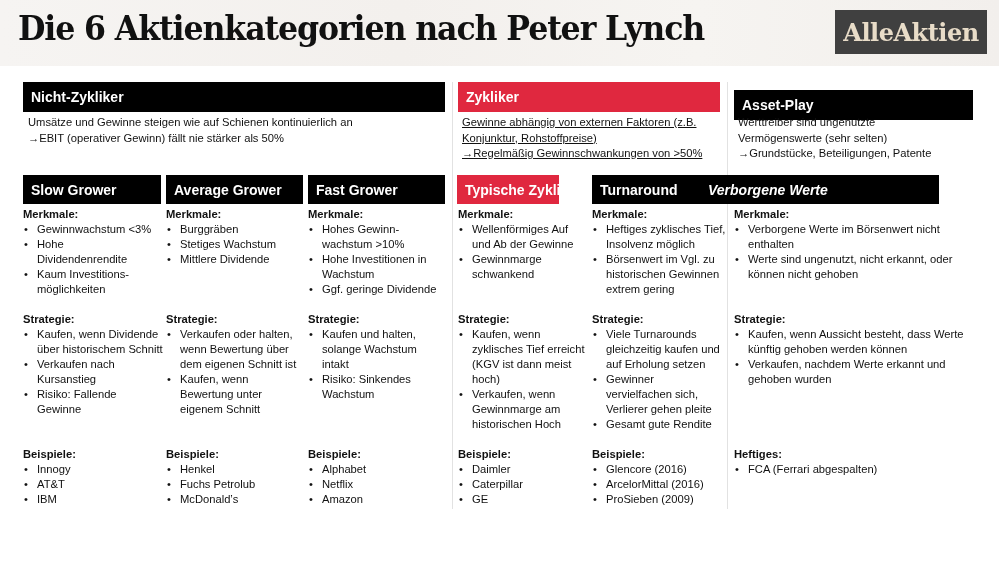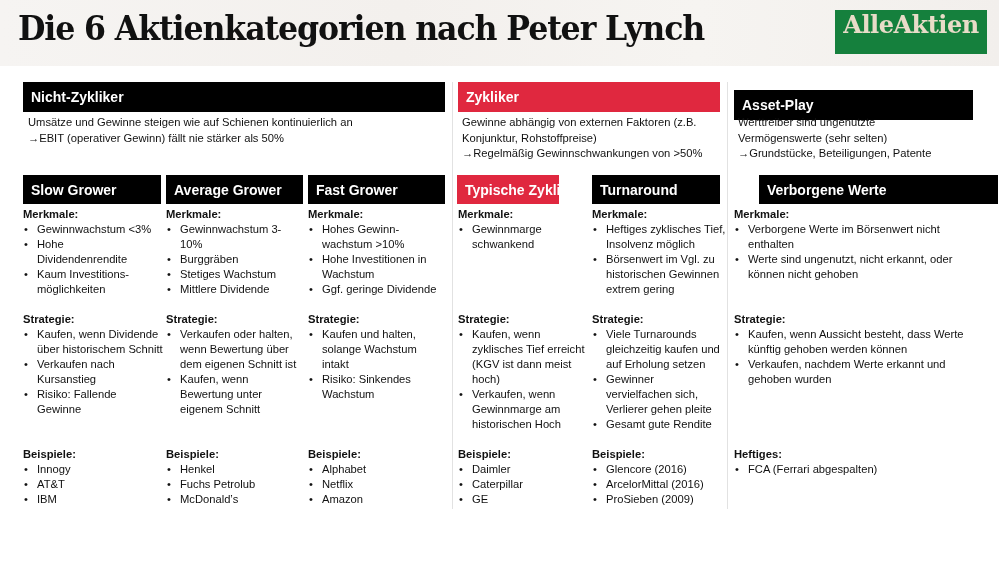--- a/index.html
+++ b/index.html
@@ -12,21 +12,21 @@
   }
   .title {
     position: absolute; left: 18px; top: 8px;
     font-family: "DejaVu Serif", "Liberation Serif", serif;
     font-size: 34px; font-weight: bold; letter-spacing: -1.2px;
     color: #111; transform: scaleX(0.93); transform-origin: left top;
     white-space: nowrap;
   }
   .logo {
     position: absolute; left: 835px; top: 10px; width: 152px; height: 44px;
-    background: #15803d; display: flex; justify-content: center;
+    background: #404040; display: flex; align-items: center; justify-content: center;
   }
   .logo span {
     font-family: "DejaVu Serif", "Liberation Serif", serif;
     font-size: 24px; font-weight: bold; color: #e8dcc8; letter-spacing: -0.5px;
   }
 
   .bar {
     position: absolute; background: #000; color: #fff;
     font-size: 14px; font-weight: bold; display: flex; align-items: center;
     padding-left: 8px; white-space: nowrap;
@@ -58,40 +58,40 @@
   </div>
 
 <div class="bar top" style="left:23px;width:422px;">Nicht-Zykliker</div>
 <div class="bar top red" style="left:458px;width:262px;">Zykliker</div>
 <div class="bar top" style="left:734px;width:239px;margin-top:8px;">Asset-Play</div>
 
 <div class="desc" style="left:28px;width:420px;">
   <div>Umsätze und Gewinne steigen wie auf Schienen kontinuierlich an</div>
   <div>→EBIT (operativer Gewinn) fällt nie stärker als 50%</div>
 </div>
-<div class="desc" style="left:462px;width:262px;">
+<div class="desc" style="left:462px;width:262px;text-decoration:underline;">
   <div>Gewinne abhängig von externen Faktoren (z.B.</div>
   <div>Konjunktur, Rohstoffpreise)</div>
   <div>→Regelmäßig Gewinnschwankungen von &gt;50%</div>
 </div>
 <div class="desc" style="left:738px;width:240px;">
   <div>Werttreiber sind ungenutzte</div>
   <div>Vermögenswerte (sehr selten)</div>
   <div>→Grundstücke, Beteiligungen, Patente</div>
 </div>
 
 <div class="divider" style="left:452px;"></div>
 <div class="divider" style="left:727px;"></div>
 
 <div class="bar sub" style="left:23px;width:138px;">Slow Grower</div>
 <div class="bar sub" style="left:166px;width:137px;">Average Grower</div>
 <div class="bar sub" style="left:308px;width:137px;">Fast Grower</div>
 <div class="bar sub red" style="left:457px;width:102px;">Typische Zykliker</div>
 <div class="bar sub" style="left:592px;width:128px;">Turnaround</div>
-<div class="bar sub" style="left:759px;width:239px;">Verborgene Werte</div>
+<div class="bar sub" style="left:700px;width:239px;font-style:italic;">Verborgene Werte</div>
 
 <div class="col" style="left:23px;width:142px;">
   <div class="section" style="top:0;">
     <div class="sec-head">Merkmale:</div>
     <ul class="list">
       <li>Gewinnwachstum &lt;3%</li>
       <li style="width:110px">Hohe Dividendenrendite</li>
       <li style="width:118px">Kaum Investitions-möglichkeiten</li>
     </ul>
   </div>
@@ -110,21 +110,20 @@
       <li>AT&amp;T</li>
       <li>IBM</li>
     </ul>
   </div>
 </div>
 
 <div class="col" style="left:166px;width:140px;">
   <div class="section" style="top:0;">
     <div class="sec-head">Merkmale:</div>
     <ul class="list">
-      <li style="width:126px">Gewinnwachstum 3-10%</li>
       <li>Burggräben</li>
       <li>Stetiges Wachstum</li>
       <li>Mittlere Dividende</li>
     </ul>
   </div>
   <div class="section" style="top:105px;">
     <div class="sec-head">Strategie:</div>
     <ul class="list">
       <li style="width:135px">Verkaufen oder halten, wenn Bewertung über dem eigenen Schnitt ist</li>
       <li style="width:112px">Kaufen, wenn Bewertung unter eigenem Schnitt</li>
@@ -163,20 +162,21 @@
       <li>Netflix</li>
       <li>Amazon</li>
     </ul>
   </div>
 </div>
 
 <div class="col" style="left:458px;width:132px;">
   <div class="section" style="top:0;">
     <div class="sec-head">Merkmale:</div>
     <ul class="list">
+      <li style="width:125px">Wellenförmiges Auf und Ab der Gewinne</li>
       <li style="width:100px">Gewinnmarge schwankend</li>
     </ul>
   </div>
   <div class="section" style="top:105px;">
     <div class="sec-head">Strategie:</div>
     <ul class="list">
       <li style="width:132px">Kaufen, wenn zyklisches Tief erreicht (KGV ist dann meist hoch)</li>
       <li style="width:118px">Verkaufen, wenn Gewinnmarge am historischen Hoch</li>
     </ul>
   </div>

